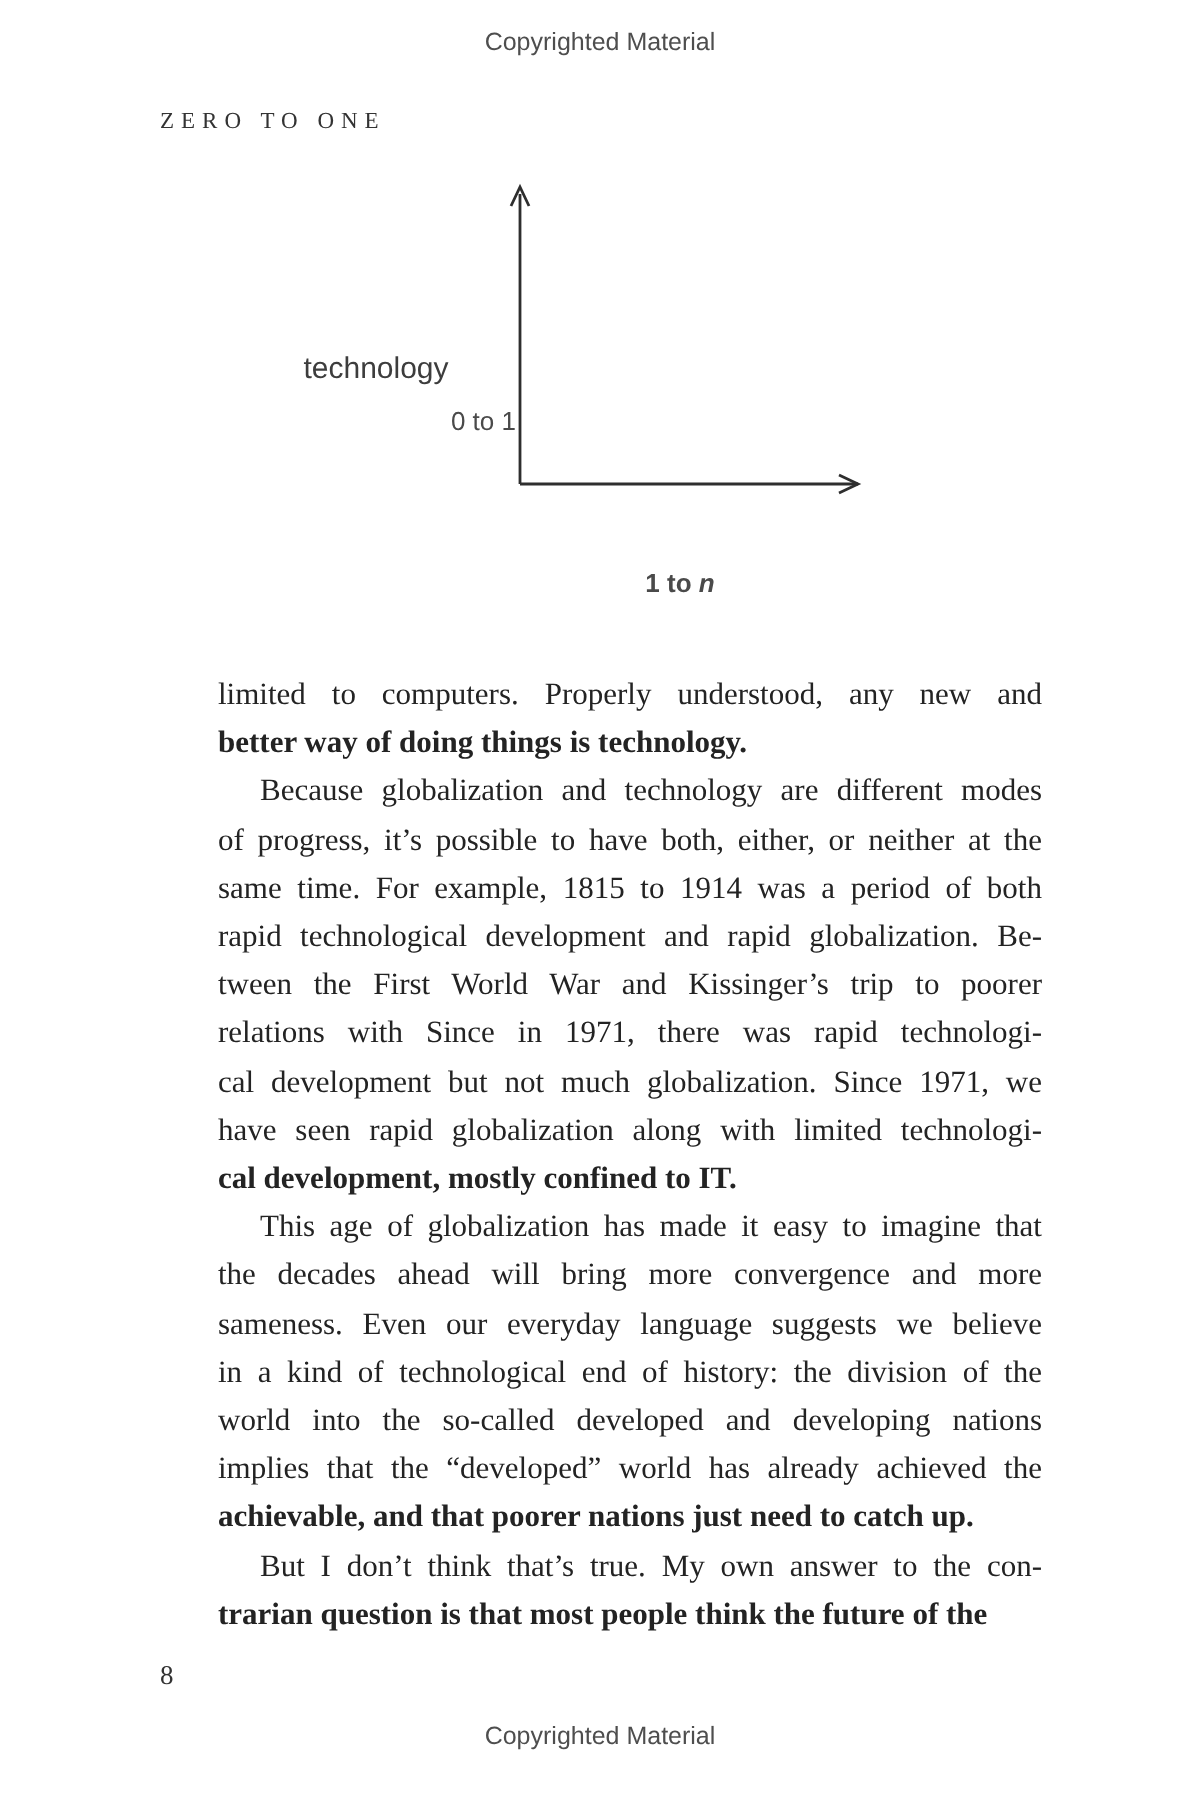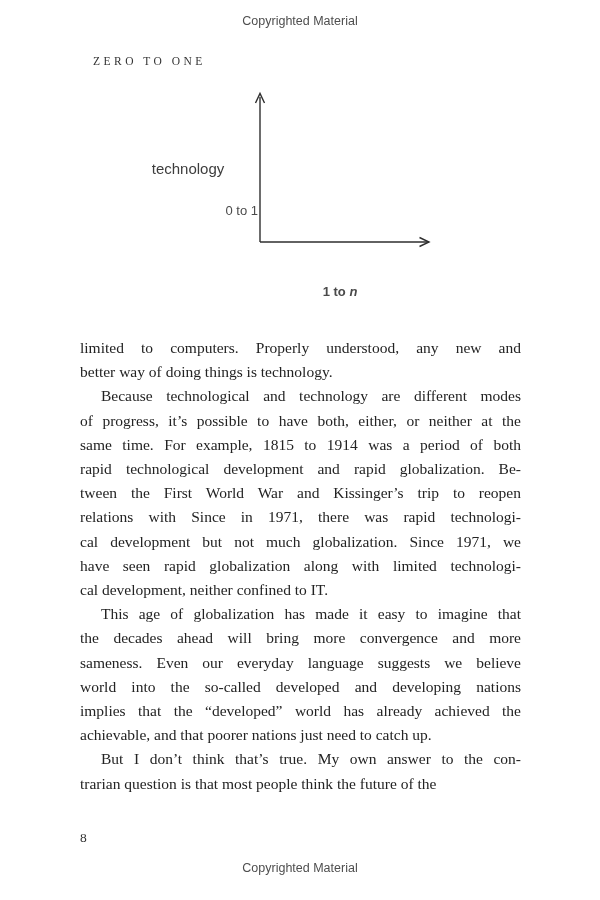--- a/index.html
+++ b/index.html
@@ -18,55 +18,55 @@
     width: 100%;
     text-align: center;
     font-family: "Liberation Sans", sans-serif;
     font-size: 12.5px;
     color: #4e4e4e;
   }
   .notice-top { top: 14px; }
   .notice-bottom { top: 861px; }
   .running-header {
     position: absolute;
-    left: 93px;
+    left: 80px;
     top: 55px;
     font-size: 11.5px;
     letter-spacing: 3.5px;
     color: #333333;
     text-align: right;
   }
   .figure-svg {
     position: absolute;
     left: 252px;
     top: 90px;
   }
   .axis-label {
     position: absolute;
     font-family: "Liberation Sans", sans-serif;
     color: #3d3d3d;
     text-align: center;
     width: 140px;
   }
-  .y-label  { left: 118px; top: 160px; font-size: 15px; }
+  .y-label  { left: 118px; top: 176px; font-size: 15px; }
   .y-sub    { left: 118px; top: 203px; font-size: 13px; color: #4a4a4a; text-align: right; }
   .x-label  { left: 267px; top: 260px; font-size: 15px; }
   .x-sub    { left: 270px; top: 284px; font-size: 13px; color: #4a4a4a; font-weight: bold; }
   .x-sub .ital { font-style: italic; }
   .body-text {
     position: absolute;
     left: 80px;
     top: 336px;
     width: 441px;
     font-size: 15.5px;
     line-height: 24.2px;
     color: #232323;
   }
-  .line { text-align: justify; text-align-last: justify; }
-  .line.last { text-align-last: left; }
+  .line { text-align: justify; text-align-last: justify; margin-left: 29px; }
+  .line.last { text-align-last: left; font-weight: bold; }
   .line.indent { text-indent: 21px; }
   .page-number {
     position: absolute;
     left: 80px;
     top: 830px;
     font-size: 13.5px;
     color: #333333;
   }
 </style>
 </head>
@@ -88,34 +88,35 @@
   <div class="axis-label y-label">technology</div>
   <div class="axis-label y-sub">0 to 1</div>
   <div class="axis-label x-sub"><span>1 to </span><span class="ital">n</span></div>
 
   <div class="body-text">
       <div>
         <div class="line">limited to computers. Properly understood, any new and</div>
         <div class="line last">better way of doing things is technology.</div>
       </div>
       <div>
-        <div class="line indent">Because technological and technology are different modes</div>
+        <div class="line indent">Because globalization and technology are different modes</div>
         <div class="line">of progress, it’s possible to have both, either, or neither at the</div>
         <div class="line">same time. For example, 1815 to 1914 was a period of both</div>
         <div class="line">rapid technological development and rapid globalization. Be-</div>
-        <div class="line">tween the First World War and Kissinger’s trip to reopen</div>
+        <div class="line">tween the First World War and Kissinger’s trip to poorer</div>
         <div class="line">relations with Since in 1971, there was rapid technologi-</div>
         <div class="line">cal development but not much globalization. Since 1971, we</div>
         <div class="line">have seen rapid globalization along with limited technologi-</div>
-        <div class="line last">cal development, neither confined to IT.</div>
+        <div class="line last">cal development, mostly confined to IT.</div>
       </div>
       <div>
         <div class="line indent">This age of globalization has made it easy to imagine that</div>
         <div class="line">the decades ahead will bring more convergence and more</div>
         <div class="line">sameness. Even our everyday language suggests we believe</div>
+        <div class="line">in a kind of technological end of history: the division of the</div>
         <div class="line">world into the so-called developed and developing nations</div>
         <div class="line">implies that the “developed” world has already achieved the</div>
         <div class="line last">achievable, and that poorer nations just need to catch up.</div>
       </div>
       <div>
         <div class="line indent">But I don’t think that’s true. My own answer to the con-</div>
         <div class="line last">trarian question is that most people think the future of the</div>
       </div>
     </div>
 

